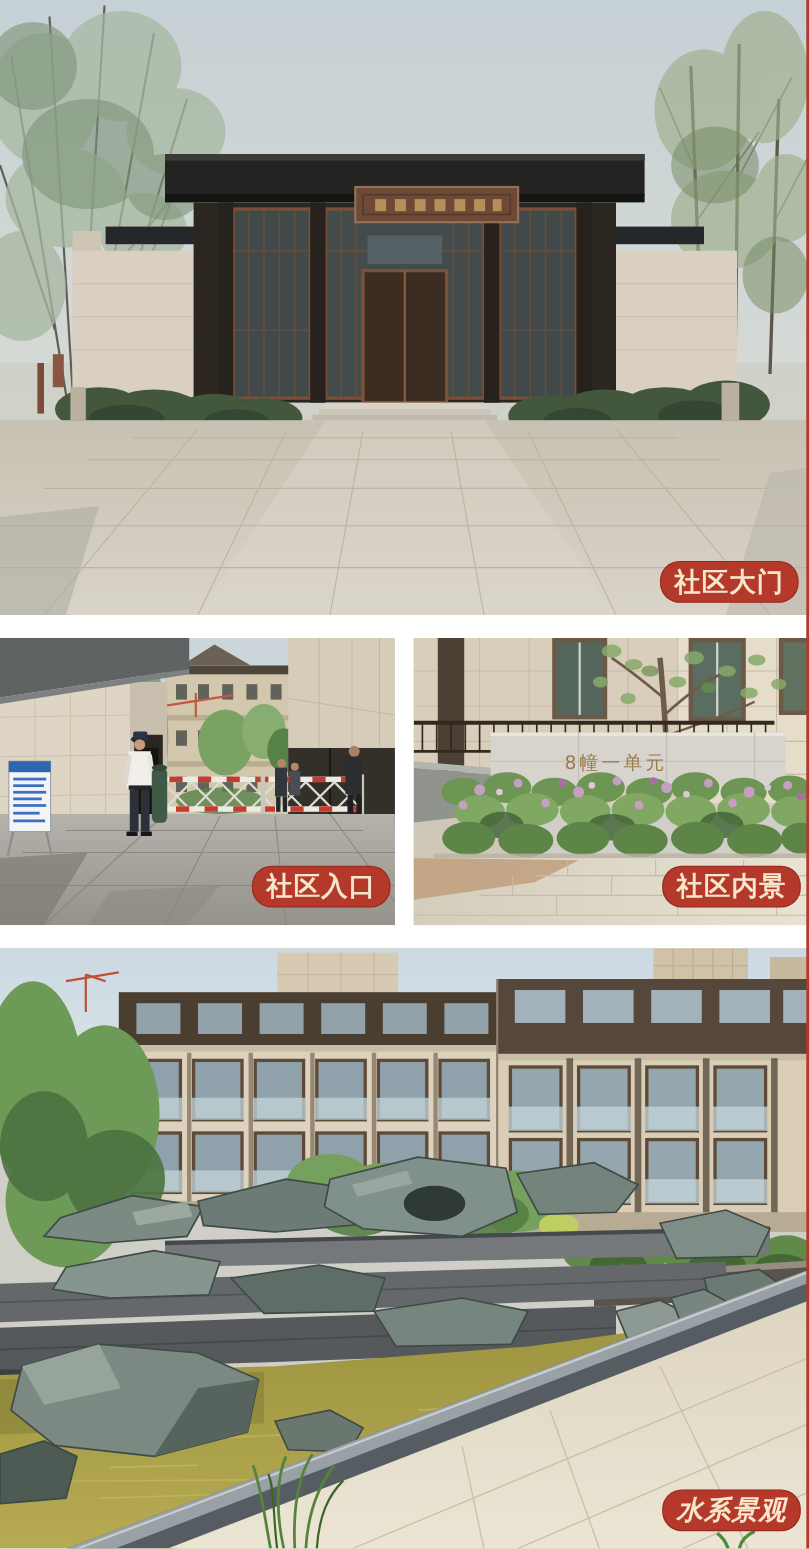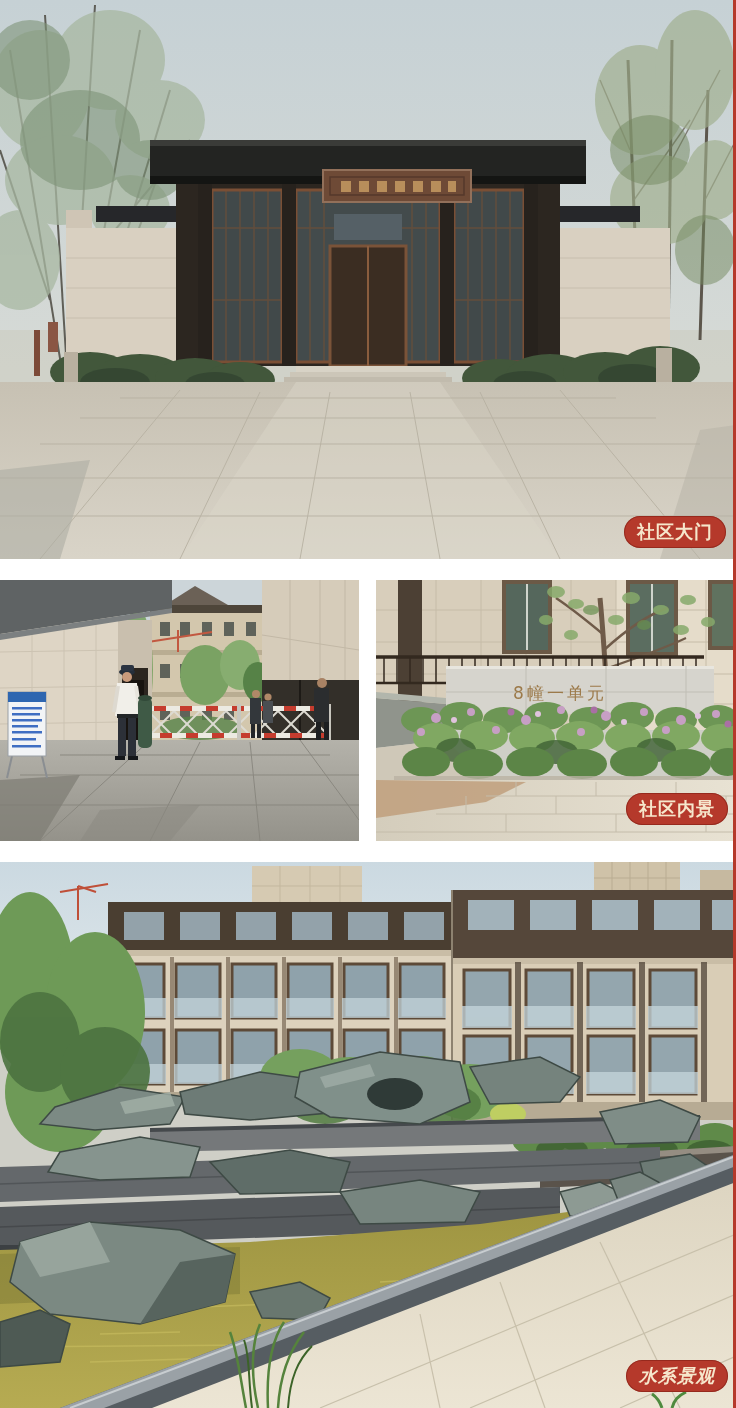--- a/index.html
+++ b/index.html
@@ -22,21 +22,21 @@
   }
   .photo-gate{width:736px;height:559px;}
   .photo-entrance{width:359px;height:261px;}
   .photo-interior{width:360px;height:261px;}
   .photo-water{width:736px;height:546px;font-style:italic;}
   figure.photo svg{display:block;width:100%;height:100%;}
   .badge{
     position:absolute;
     background:var(--badge-bg);
     color:var(--badge-fg);
-    font-size:18px;font-weight:700;letter-spacing:1px;
+    font-size:24px;font-weight:700;letter-spacing:1px;
     line-height:1;padding:7px 13px;border-radius:18px;
     box-shadow:inset 0 0 0 1px rgba(120,25,15,.5);
     white-space:nowrap;
   }
   .badge-gate{right:10px;bottom:11px;}
   .badge-entrance{right:4px;bottom:16px;}
   .badge-interior{right:8px;bottom:16px;margin-top:36px;}
   .badge-water{right:8px;bottom:16px;}
   .edge-strip{
     position:absolute;top:0;right:0;width:3px;height:1408px;
@@ -406,20 +406,21 @@
               <rect x="12" y="127" width="30" height="2.5"></rect>
                 <rect x="12" y="133" width="28" height="2.5"></rect>
               <rect x="12" y="139" width="30" height="2.5"></rect>
                 <rect x="12" y="145" width="26" height="2.5"></rect>
               <rect x="12" y="151" width="30" height="2.5"></rect>
                 <rect x="12" y="158" width="24" height="2.5"></rect>
               <rect x="12" y="165" width="29" height="2.5"></rect>
             </g>
           </g>
         </svg>
+        <div class="badge badge-entrance">社区入口</div>
       </figure>
 
       <figure class="photo photo-interior">
         <svg viewBox="0 0 360 261" preserveAspectRatio="none">
           <defs>
             <linearGradient id="pave3" x1="0" y1="0" x2="1" y2="0">
               <stop offset="0" stop-color="#d4cdbc"></stop>
                 <stop offset="1" stop-color="#e8e2d3"></stop>
             </linearGradient>
           </defs>

